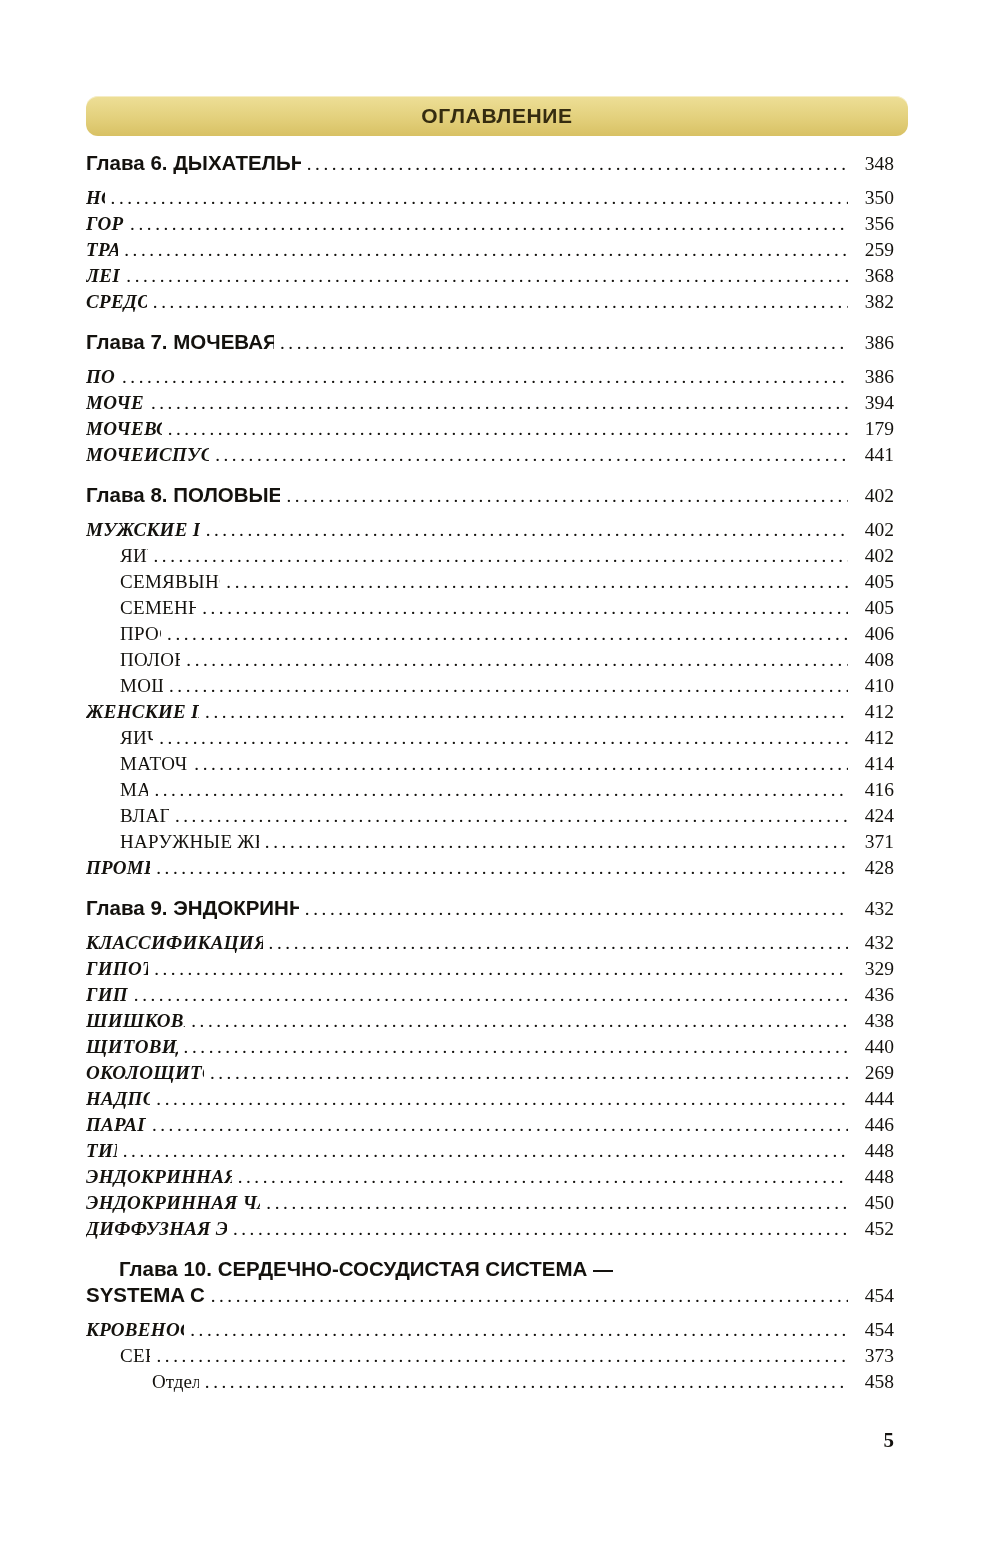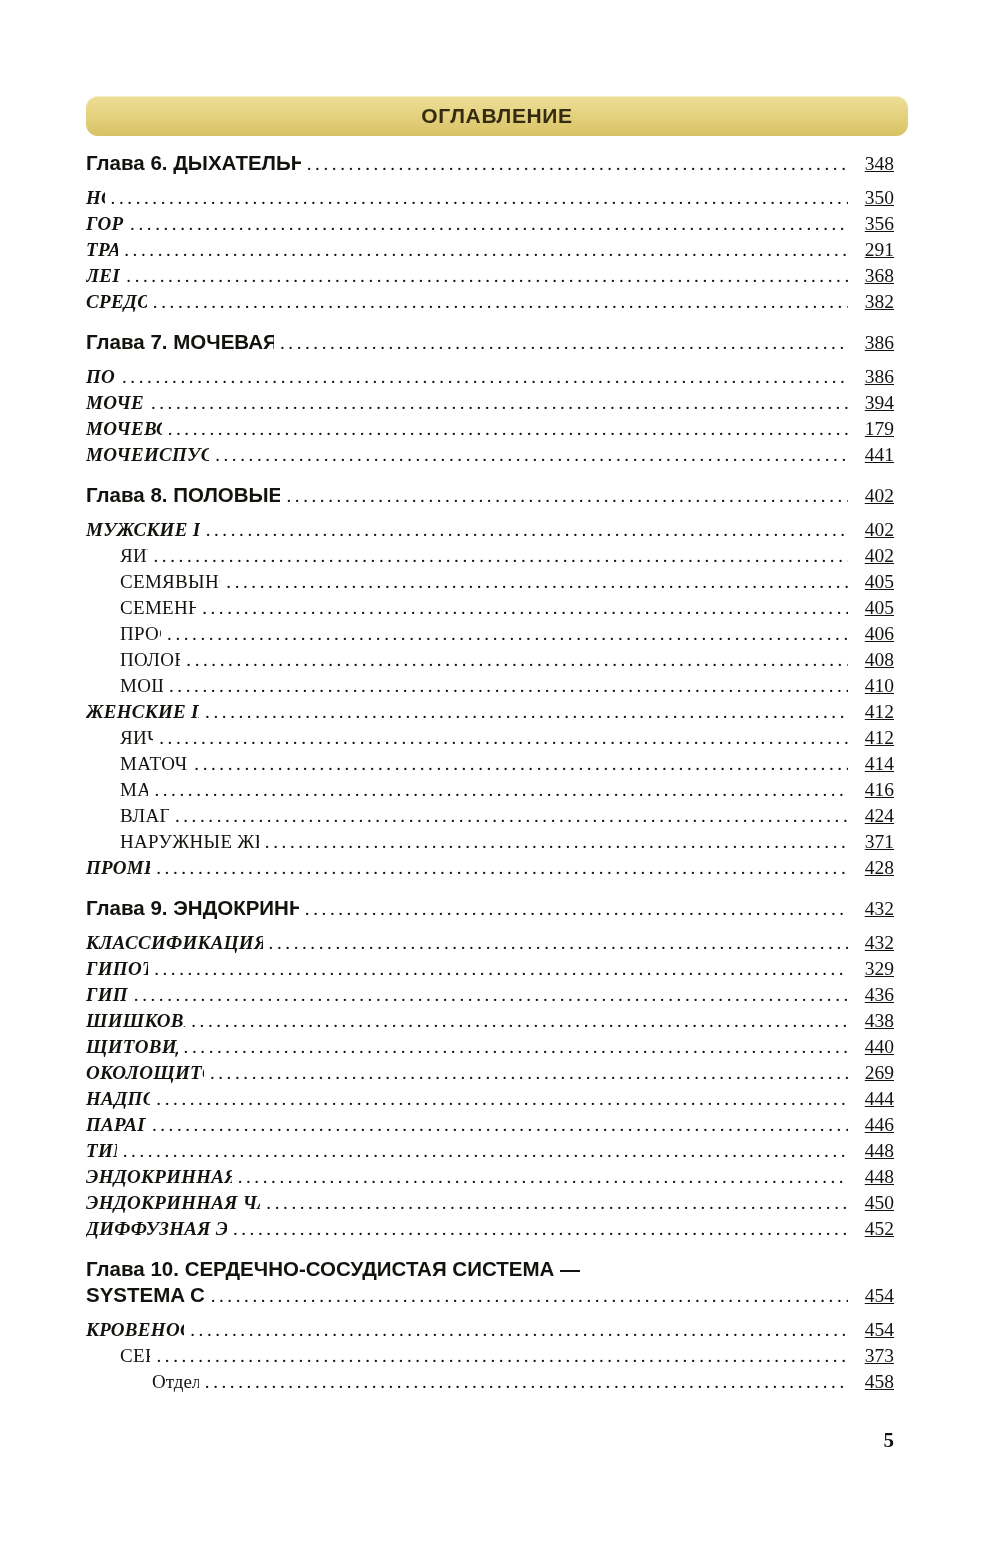--- a/index.html
+++ b/index.html
@@ -70,32 +70,31 @@
     font-size: 19px;
   }
   .toc-row .toc-page {
     flex: 0 0 auto;
     min-width: 42px;
     text-align: right;
     font-family: "Liberation Serif", serif;
     font-weight: 400;
     font-style: normal;
     font-size: 19.5px;
-    text-decoration: underline;
   }
   
   .toc-row.chapter {
     font-family: "Liberation Sans", sans-serif;
     font-weight: 700;
     font-size: 20.5px;
     margin: 14px 0 8px 0;
     color: #14120e;
   }
   .toc-row.chapter.cont { margin-top: 0; }
-  .toc-row.chapter.nopage { margin-bottom: 0; }
+  .toc-row.chapter.nopage { margin-bottom: 0; margin-left: 33px; }
   
   .toc-row.l1 .toc-title {
     font-weight: 700;
     font-style: italic;
     letter-spacing: 0.3px;
   }
   
   .toc-row.l2 { padding-left: 34px; }
   .toc-row.l2 .toc-title { letter-spacing: 0.3px; }
   
@@ -131,21 +130,21 @@
     <span class="toc-page">350</span>
   </div>
         <div class="toc-row l1">
     <span class="toc-title">ГОРТАНЬ</span>
     <span class="leader"></span>
     <span class="toc-page">356</span>
   </div>
         <div class="toc-row l1">
     <span class="toc-title">ТРАХЕЯ</span>
     <span class="leader"></span>
-    <span class="toc-page">291</span>
+    <span class="toc-page">259</span>
   </div>
         <div class="toc-row l1">
     <span class="toc-title">ЛЕГКИЕ</span>
     <span class="leader"></span>
     <span class="toc-page">368</span>
   </div>
         <div class="toc-row l1">
     <span class="toc-title">СРЕДОСТЕНИЕ</span>
     <span class="leader"></span>
     <span class="toc-page">382</span>

